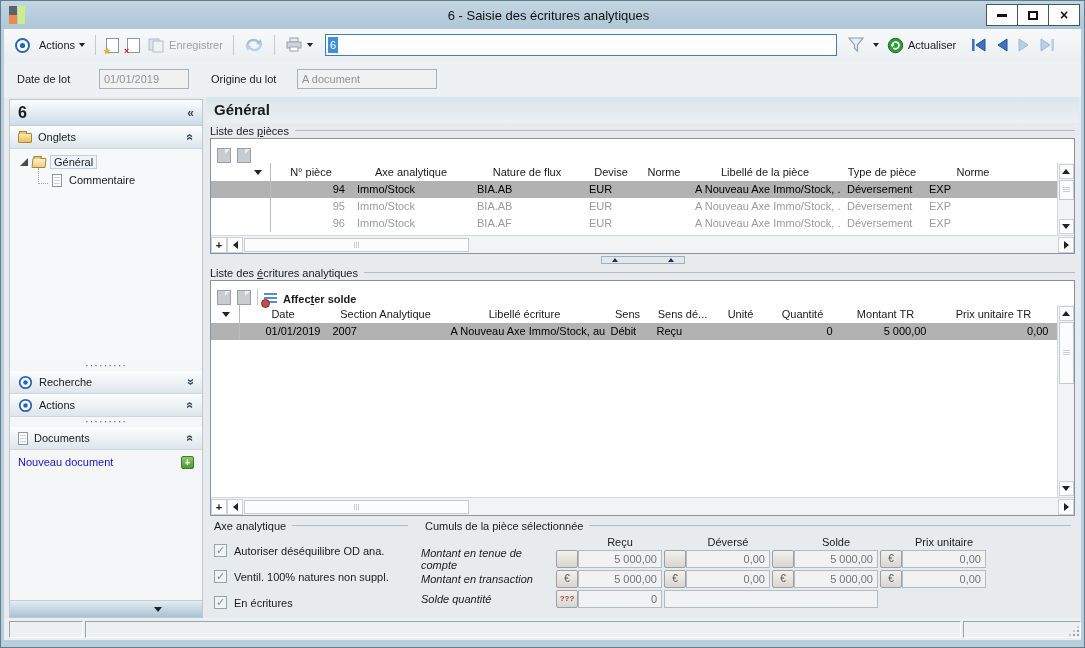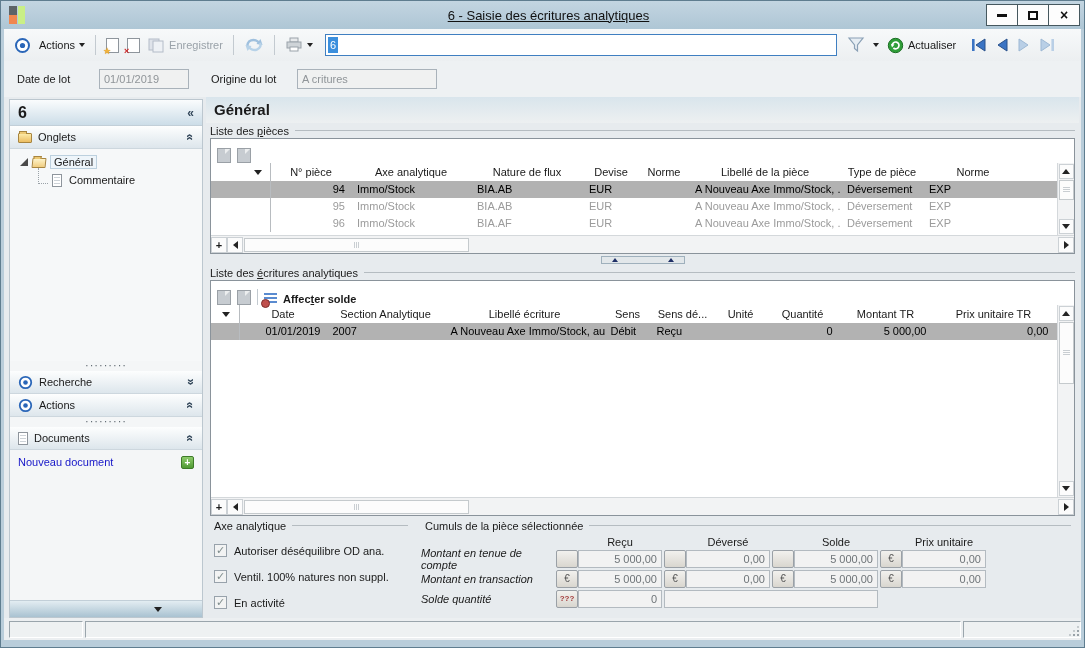--- a/index.html
+++ b/index.html
@@ -7,21 +7,21 @@
   .w{position:relative;width:1085px;height:648px;background:#b9cdda;border:1px solid #5f7d8f;
      font-family:"Liberation Sans",sans-serif;font-size:11px;color:#1a1a1a;overflow:hidden;}
 
   
   .tbar{position:absolute;top:0;left:0;right:0;height:28px;display:flex;align-items:center;
         background:linear-gradient(#c3d5e1,#aec6d5);}
   .logo{width:20px;height:20px;margin-left:6px;position:relative;}
   .logo .b1{position:absolute;left:2px;top:1px;width:8px;height:9px;background:#5c6468;}
   .logo .b2{position:absolute;left:2px;top:10px;width:8px;height:9px;background:#f0874f;}
   .logo .b3{position:absolute;left:11px;top:1px;width:7px;height:18px;background:#c9ef86;}
-  .ttext{position:absolute;left:12px;right:0;text-align:center;font-size:13px;color:#111;text-decoration:underline;}
+  .ttext{position:absolute;left:12px;right:0;text-align:center;font-size:13px;color:#111;}
   .wbtns{position:absolute;right:4px;top:3px;display:flex;z-index:5;}
   .wbtn{width:32px;height:22px;background:#fdfdfd;border:1px solid #46585f;margin-left:-1px;
         display:flex;align-items:center;justify-content:center;cursor:default;}
   .g-min{width:10px;height:3px;background:#111;}
   .g-max{width:10px;height:9px;border:2px solid #111;}
   .g-cl{font-weight:bold;font-size:14px;color:#111;line-height:10px;}
 
   
   .tool{position:absolute;top:28px;left:3px;right:3px;height:32px;background:linear-gradient(#f7f9fa,#eceff1);
         display:flex;align-items:center;}
@@ -294,21 +294,21 @@
           <polygon points="3,1 3,13 12,7" fill="#b9cfe6" stroke="#9db8d4"></polygon>
           <rect x="13.4" y="1" width="2.6" height="12" fill="#b9cfe6"></rect>
         </svg>
     </span>
   </div>
 
   <div class="lot">
     <span class="lbl l-date">Date de lot</span>
     <span class="field f-date">01/01/2019</span>
     <span class="lbl l-orig">Origine du lot</span>
-    <span class="field f-orig">A critures</span>
+    <span class="field f-orig">A document</span>
   </div>
 
   <div class="bod">
 
     <div class="side">
       <div class="s-title">
         <span class="s-num">6</span>
         <span class="s-sp"></span>
         <span class="chev">«</span>
       </div>
@@ -543,21 +543,21 @@
           <div class="cbrow">
             <span class="cb">✓</span>
             <span>Autoriser déséquilibre OD ana.</span>
           </div>
           <div class="cbrow">
             <span class="cb">✓</span>
             <span>Ventil. 100% natures non suppl.</span>
           </div>
           <div class="cbrow">
             <span class="cb">✓</span>
-            <span>En activité</span>
+            <span>En écritures</span>
           </div>
         </div>
 
         <div class="cum">
           <div class="glabel">
             <span>Cumuls de la pièce sélectionnée</span>
             <span class="gline"></span>
           </div>
           <div class="cumgrid">
             <div class="cumhdr">

